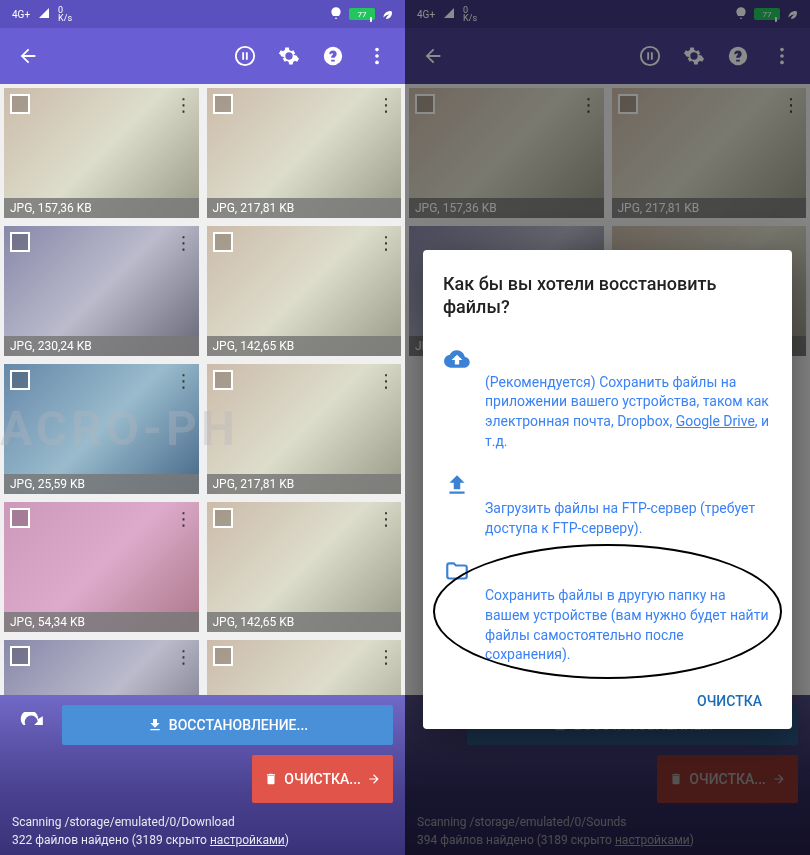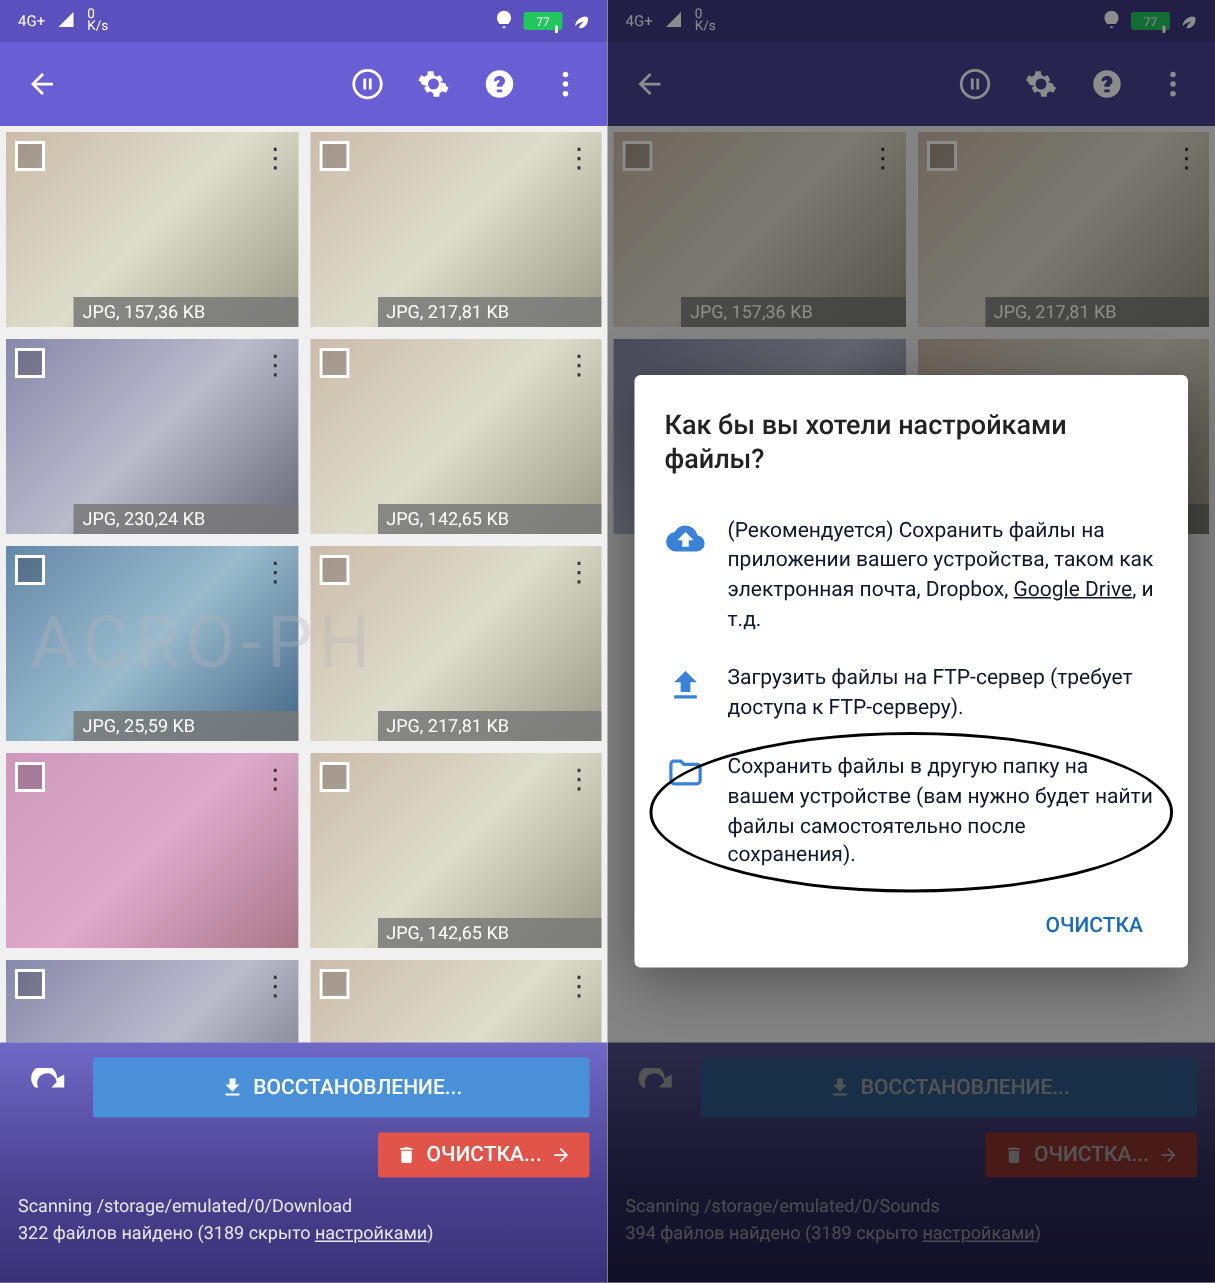--- a/index.html
+++ b/index.html
@@ -17,47 +17,47 @@
 .icon-btn svg { width: 22px; height: 22px; fill: #fff; }
 .grid-area { background: #f0f0f0; padding: 4px; overflow-y: hidden; height: calc(855px - 28px - 56px - 160px); }
 .grid { display: grid; grid-template-columns: 1fr 1fr; gap: 8px; }
 .thumb { position: relative; background: #ccc; height: 130px; overflow: hidden; }
 .thumb-img { width: 100%; height: 100%; background: linear-gradient(135deg, #88a 0%, #bbc 50%, #667 100%); position: relative; }
 .thumb-img.alt { background: linear-gradient(135deg, #cba 0%, #ddc 50%, #998 100%); }
 .thumb-img.blue { background: linear-gradient(135deg, #68a 0%, #9bc 50%, #468 100%); }
 .thumb-img.pink { background: linear-gradient(135deg, #c9b 0%, #dac 50%, #a78 100%); }
 .thumb-check { position: absolute; top: 6px; left: 6px; width: 20px; height: 20px; border: 2px solid #fff; background: rgba(0,0,0,0.2); }
 .thumb-menu { position: absolute; top: 6px; right: 6px; color: #333; font-size: 18px; cursor: pointer; }
-.thumb-label { position: absolute; bottom: 0; left: 0; right: 0; background: rgba(120,120,120,0.85); color: #fff; font-size: 12px; padding: 3px 6px; margin-left: 45px; }
+.thumb-label { position: absolute; bottom: 0; left: 0; right: 0; background: rgba(120,120,120,0.85); color: #fff; font-size: 12px; padding: 3px 6px; }
 .bottom-area { position: absolute; bottom: 0; left: 0; right: 0; height: 160px; background: linear-gradient(to bottom, rgba(90,81,191,0.85) 0%, #4a4190 60%, #3a3278 100%); padding: 10px 12px 8px; }
 .btn-row { display: flex; gap: 10px; align-items: center; margin-bottom: 10px; justify-content: flex-end; }
 .btn-row.right { justify-content: flex-end; }
 .refresh-btn { width: 40px; height: 40px; display: flex; align-items: center; justify-content: center; cursor: pointer; }
 .refresh-btn svg { width: 26px; height: 26px; fill: #fff; }
 .big-btn { flex: 1; height: 40px; background: #4a90d9; color: #fff; display: flex; align-items: center; justify-content: center; gap: 6px; font-size: 14px; font-weight: 500; cursor: pointer; border-radius: 2px; }
-.clean-btn { height: 30px; padding: 0 12px; background: #e0544a; color: #fff; display: flex; align-items: center; justify-content: space-between; gap: 6px; font-size: 14px; font-weight: 500; cursor: pointer; border-radius: 2px; }
+.clean-btn { height: 48px; padding: 0 12px; background: #e0544a; color: #fff; display: flex; align-items: center; justify-content: space-between; gap: 6px; font-size: 14px; font-weight: 500; cursor: pointer; border-radius: 2px; }
 .scan-text { color: #e8e8f0; font-size: 12px; line-height: 1.5; }
 .scan-text u { text-decoration: underline; cursor: pointer; }
 .overlay { position: absolute; inset: 0; background: rgba(0,0,0,0.45); z-index: 10; }
 .dialog { position: absolute; top: 250px; left: 18px; right: 18px; background: #fff; border-radius: 4px; padding: 22px 20px 12px; z-index: 20; box-shadow: 0 8px 40px rgba(0,0,0,0.4); }
 .dialog-title { font-size: 18px; font-weight: 500; color: #222; margin-bottom: 16px; line-height: 1.3; }
 .dialog-opt { display: flex; gap: 14px; padding: 10px 0; align-items: flex-start; cursor: pointer; }
 .dialog-opt-icon { width: 28px; height: 28px; flex-shrink: 0; display: flex; align-items: center; justify-content: center; }
 .dialog-opt-icon svg { width: 26px; height: 26px; }
-.dialog-opt-text { font-size: 14px; color: #0f172a; line-height: 1.4; }
+.dialog-opt-text { font-size: 14px; color: #3b82f6; line-height: 1.4; margin-top: 28px; }
 .dialog-opt-text u { text-decoration: underline; }
 .dialog-opt.highlighted { position: relative; }
 .dialog-opt.highlighted::before { content: ''; position: absolute; inset: -4px -10px; border: 2px solid #000; border-radius: 50%/50%; }
 .dialog-actions { display: flex; justify-content: flex-end; margin-top: 10px; }
 .dialog-cancel { color: #1a6bb8; font-weight: 500; font-size: 14px; padding: 8px 10px; cursor: pointer; }
 .screen.dimmed .app-bar { background: #4a4290; }
 .screen.dimmed .status-bar { background: #3e3880; }
 .screen.dimmed .bottom-area { filter: brightness(0.6); }
 .kspeed { display: flex; flex-direction: column; line-height: 0.9; font-size: 9px; }
-.watermark { position: absolute; top: 50%; left: 0; transform: translateY(-50%); font-size: 48px; color: rgba(180,180,190,0.35); font-weight: 400; letter-spacing: 4px; white-space: nowrap; pointer-events: none; z-index: 5; padding-left: 20px; }
+.watermark { position: absolute; top: 50%; left: 0; transform: translateY(-50%); font-size: 48px; color: rgba(180,180,190,0.35); font-weight: 700; letter-spacing: 4px; white-space: nowrap; pointer-events: none; z-index: 5; }
 </style>
 </head>
 <body>
 
 <div class="screen">
   <div class="status-bar">
     <div class="status-left">
       <span>4G+</span>
       <span class="signal-icon"><svg viewBox="0 0 24 24">
             <path fill="#fff" d="M2 22h20V2L2 22z"></path>
@@ -151,20 +151,21 @@
       <div class="thumb">
           <div class="thumb-img alt"></div>
           <div class="thumb-check"></div>
           <div class="thumb-menu">⋮</div>
           <div class="thumb-label">JPG, 217,81 KB</div>
         </div>
       <div class="thumb">
           <div class="thumb-img pink"></div>
           <div class="thumb-check"></div>
           <div class="thumb-menu">⋮</div>
+          <div class="thumb-label">JPG, 54,34 KB</div>
         </div>
       <div class="thumb">
           <div class="thumb-img alt"></div>
           <div class="thumb-check"></div>
           <div class="thumb-menu">⋮</div>
           <div class="thumb-label">JPG, 142,65 KB</div>
         </div>
       <div class="thumb">
           <div class="thumb-img"></div>
           <div class="thumb-check"></div>
@@ -294,21 +295,21 @@
       <div class="thumb">
           <div class="thumb-img alt"></div>
           <div class="thumb-label">JPG, 25,59 KB</div>
         </div>
     </div>
   </div>
 
   <div class="overlay"></div>
 
   <div class="dialog">
-    <div class="dialog-title">Как бы вы хотели настройками файлы?</div>
+    <div class="dialog-title">Как бы вы хотели восстановить файлы?</div>
     <div class="dialog-opt">
       <div class="dialog-opt-icon">
           <svg viewBox="0 0 24 24">
             <path fill="#3b82d6" d="M19.35 10.04A7.49 7.49 0 0012 4a7.5 7.5 0 00-6.65 4.04A6 6 0 006 20h13a5 5 0 00.35-9.96zM14 13v4h-4v-4H7l5-5 5 5h-3z"></path>
           </svg>
         </div>
       <div class="dialog-opt-text"><span>(Рекомендуется) Сохранить файлы на приложении вашего устройства, таком как электронная почта, Dropbox, </span><u>Google Drive</u><span>, и т.д.</span></div>
     </div>
     <div class="dialog-opt">
       <div class="dialog-opt-icon">

